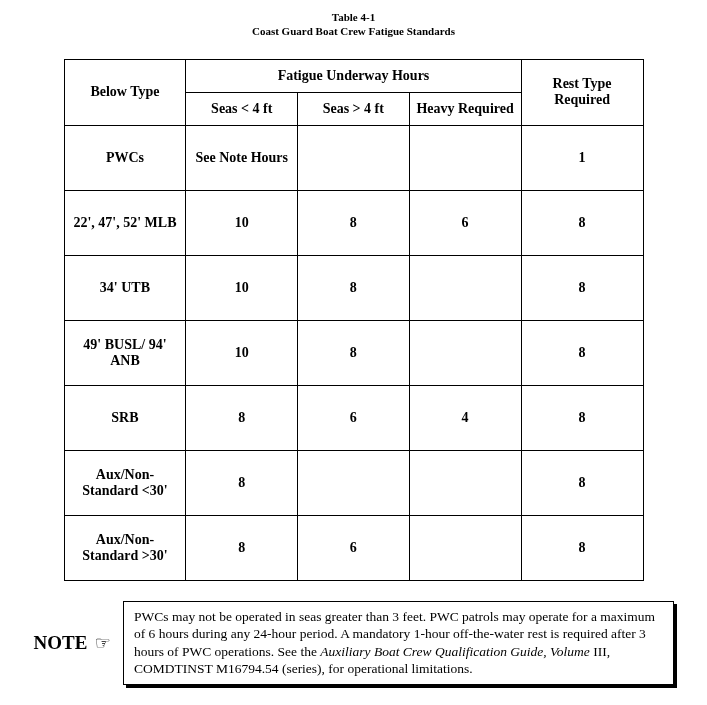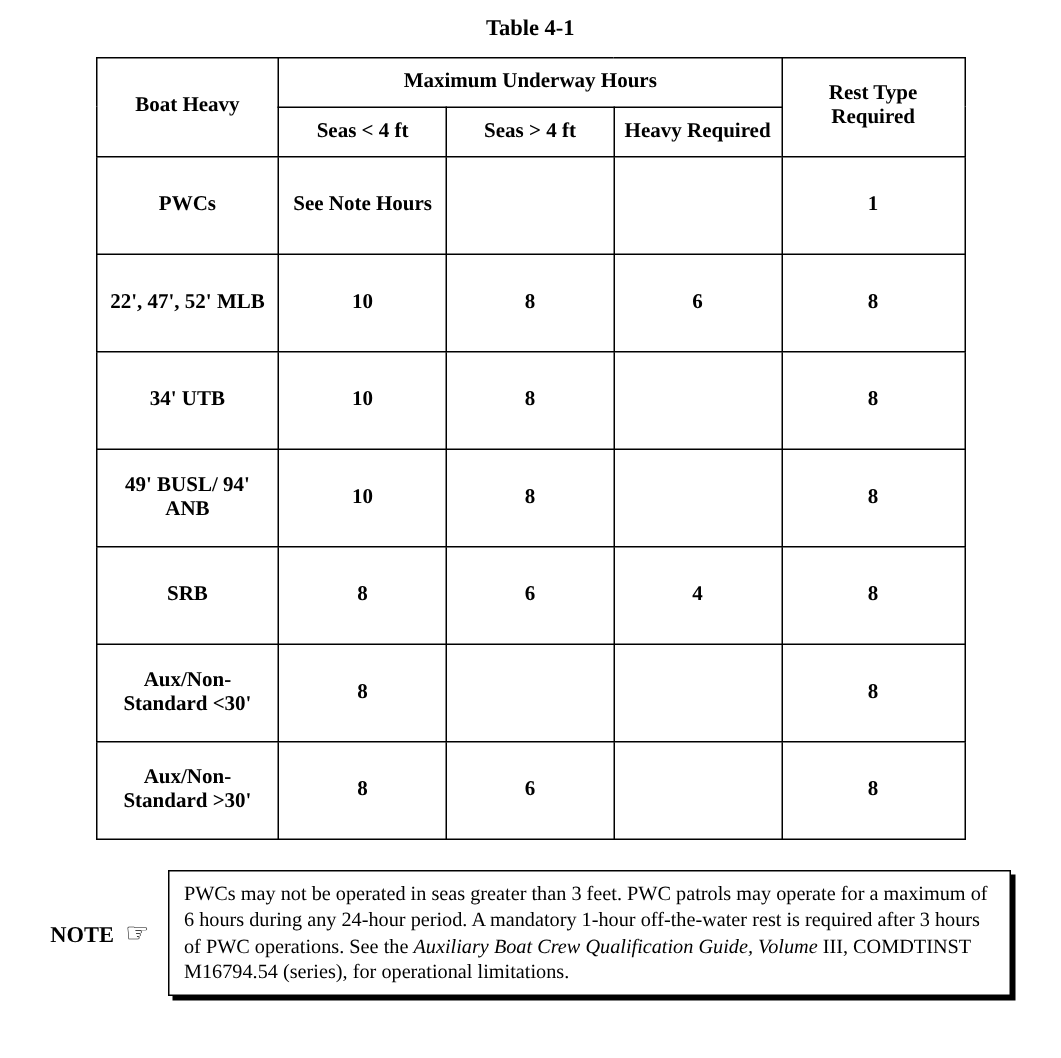--- a/index.html
+++ b/index.html
@@ -8,22 +8,22 @@
     color: #000;
     background: #fff;
     margin: 0;
     padding: 10px 20px;
     width: 707px;
     box-sizing: border-box;
   }
   .table-caption {
     text-align: center;
     font-weight: bold;
-    font-size: 15px;
-    margin-bottom: 8px;
+    font-size: 11px;
+    margin-bottom: 20px;
     line-height: 1.3;
   }
   table.main {
     border-collapse: collapse;
     margin: 0 auto 20px auto;
     width: 580px;
   }
   table.main th,
   table.main td {
     border: 1.5px solid #000;
@@ -44,21 +44,21 @@
 
   .note-row {
     display: flex;
     align-items: center;
     gap: 12px;
     margin: 0 auto;
     width: 640px;
   }
   .note-label {
     font-weight: bold;
-    font-size: 15px;
+    font-size: 19px;
     white-space: nowrap;
   }
   .note-icon {
     font-size: 18px;
     margin-left: 4px;
   }
   .note-box {
     border: 1.5px solid #000;
     box-shadow: 3px 3px 0 #000;
     padding: 6px 10px;
@@ -66,27 +66,28 @@
     line-height: 1.3;
     flex: 1;
   }
   .note-box em, .italic { font-style: italic; }
 </style>
 </head>
 <body>
 
 <div class="table-caption">
   <span>Table 4-1</span><br>
+  <span>Coast Guard Boat Crew Fatigue Standards</span>
 </div>
 
 <table class="main">
   <thead>
     <tr>
-      <th rowspan="2" class="col-boat">Boat Heavy</th>
-      <th colspan="3">Maximum Underway Hours</th>
+      <th rowspan="2" class="col-boat">Below Type</th>
+      <th colspan="3">Fatigue Underway Hours</th>
       <th rowspan="2" class="col-rest">Rest Type Required</th>
     </tr>
     <tr>
       <th class="col-seas">Seas &lt; 4 ft</th>
       <th class="col-seas">Seas &gt; 4 ft</th>
       <th class="col-seas">Heavy Required</th>
     </tr>
   </thead>
   <tbody>
     <tr>

